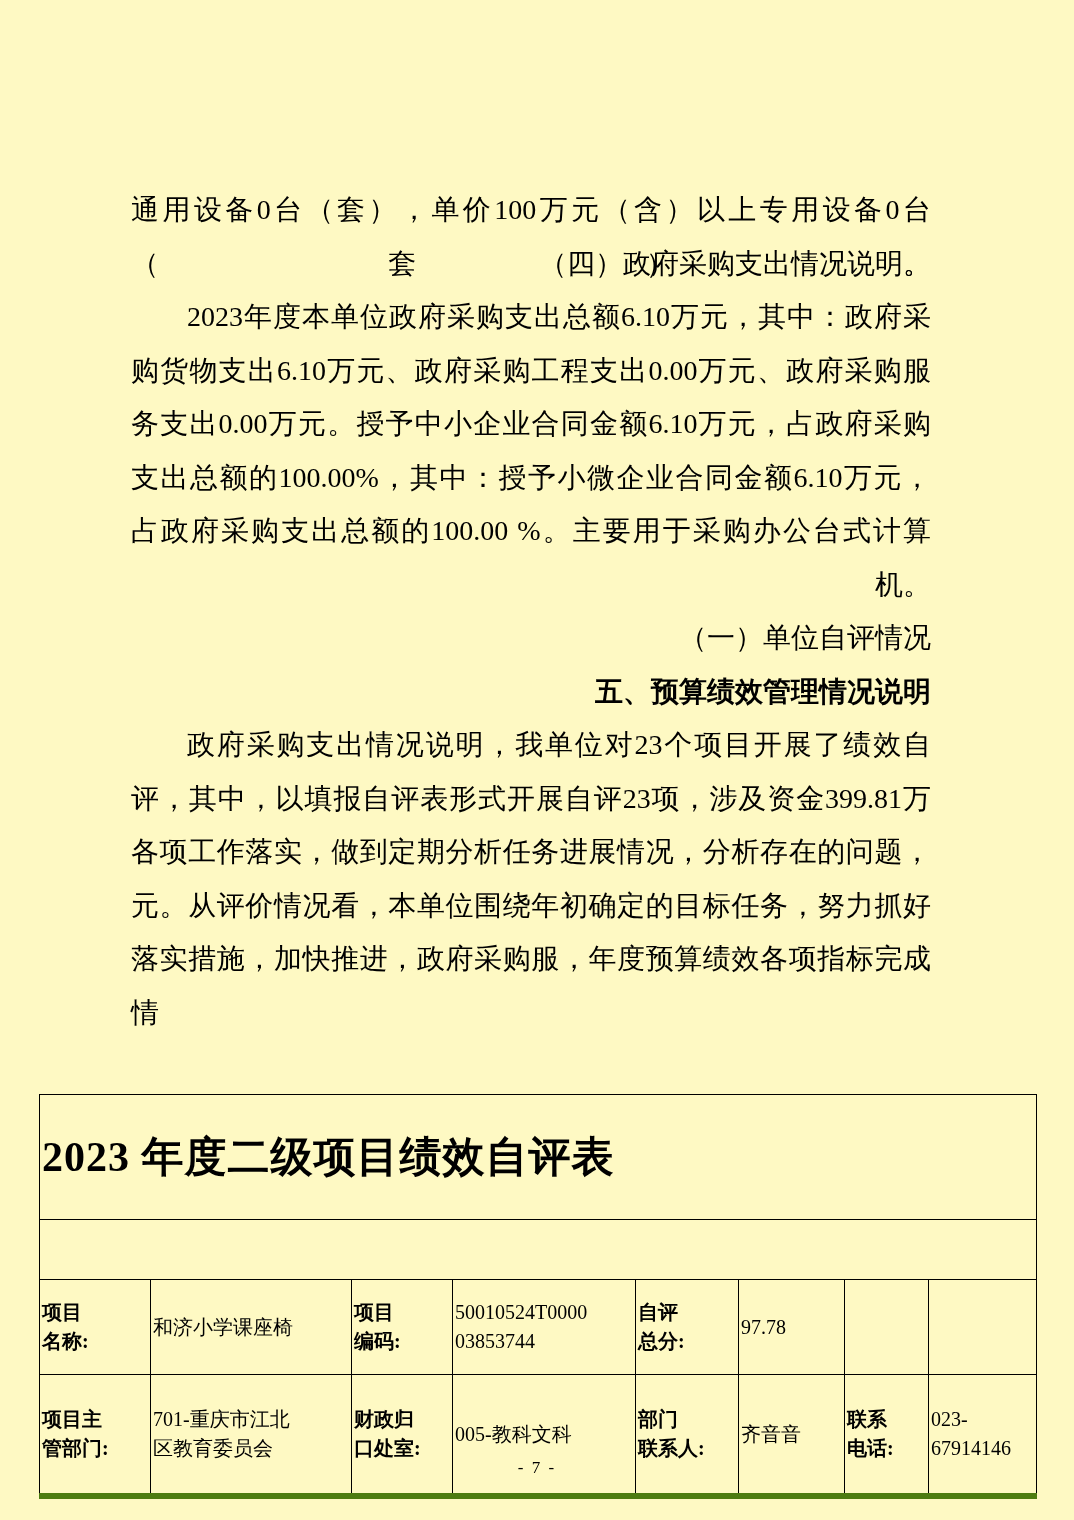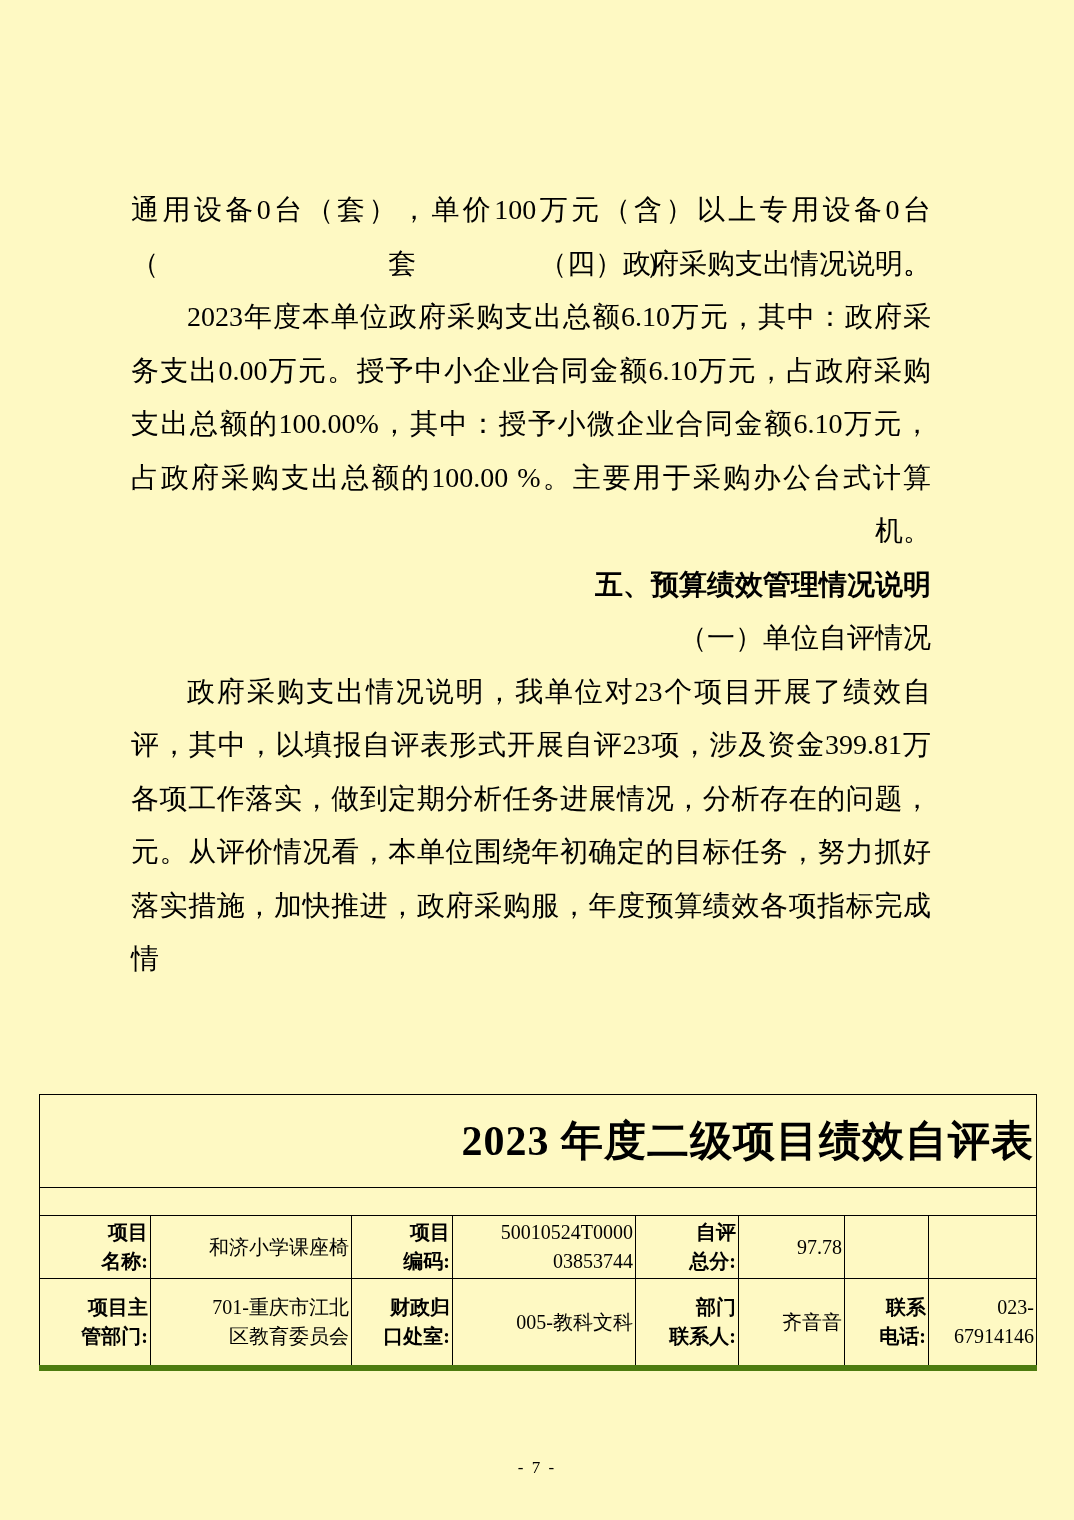--- a/index.html
+++ b/index.html
@@ -47,23 +47,23 @@
   .selftable {
     position: absolute;
     left: 39px;
     top: 1094px;
     width: 997px;
     border-collapse: collapse;
     table-layout: fixed;
   }
   .selftable td {
     border: 1px solid #000000;
-    text-align: right;
+    text-align: left;
     vertical-align: middle;
-    padding: 0 2px;
+    padding: 16px 2px;
     font-size: 20px;
     line-height: 1.45;
   }
   .selftable tr.title-row td {
     height: 92px;
     font-size: 42px;
     font-weight: bold;
     letter-spacing: 1px;
     border-bottom: 1px solid #000000;
   }
@@ -94,26 +94,27 @@
 </style>
 </head>
 <body>
 
 <div class="page">
 
   <div class="textblock">
     <div class="tline fill">通用设备0台（套），单价100万元（含）以上专用设备0台（套）。</div>
     <div class="tline ind">（四）政府采购支出情况说明。</div>
     <div class="tline ind fill">2023年度本单位政府采购支出总额6.10万元，其中：政府采</div>
+    <div class="tline fill">购货物支出6.10万元、政府采购工程支出0.00万元、政府采购服</div>
     <div class="tline fill">务支出0.00万元。授予中小企业合同金额6.10万元，占政府采购</div>
     <div class="tline fill">支出总额的100.00%，其中：授予小微企业合同金额6.10万元，</div>
     <div class="tline fill">占政府采购支出总额的100.00 %。主要用于采购办公台式计算</div>
     <div class="tline">机。</div>
+    <div class="tline ind">（一）单位自评情况</div>
     <div class="tline ind heading">五、预算绩效管理情况说明</div>
-    <div class="tline ind">（一）单位自评情况</div>
     <div class="tline ind fill">政府采购支出情况说明，我单位对23个项目开展了绩效自</div>
     <div class="tline fill">评，其中，以填报自评表形式开展自评23项，涉及资金399.81万</div>
     <div class="tline fill">各项工作落实，做到定期分析任务进展情况，分析存在的问题，</div>
     <div class="tline fill">元。从评价情况看，本单位围绕年初确定的目标任务，努力抓好</div>
     <div class="tline fill">落实措施，加快推进，政府采购服，年度预算绩效各项指标完成情</div>
   </div>
 
   <table class="selftable">
     <colgroup>
       <col style="width:111px">

